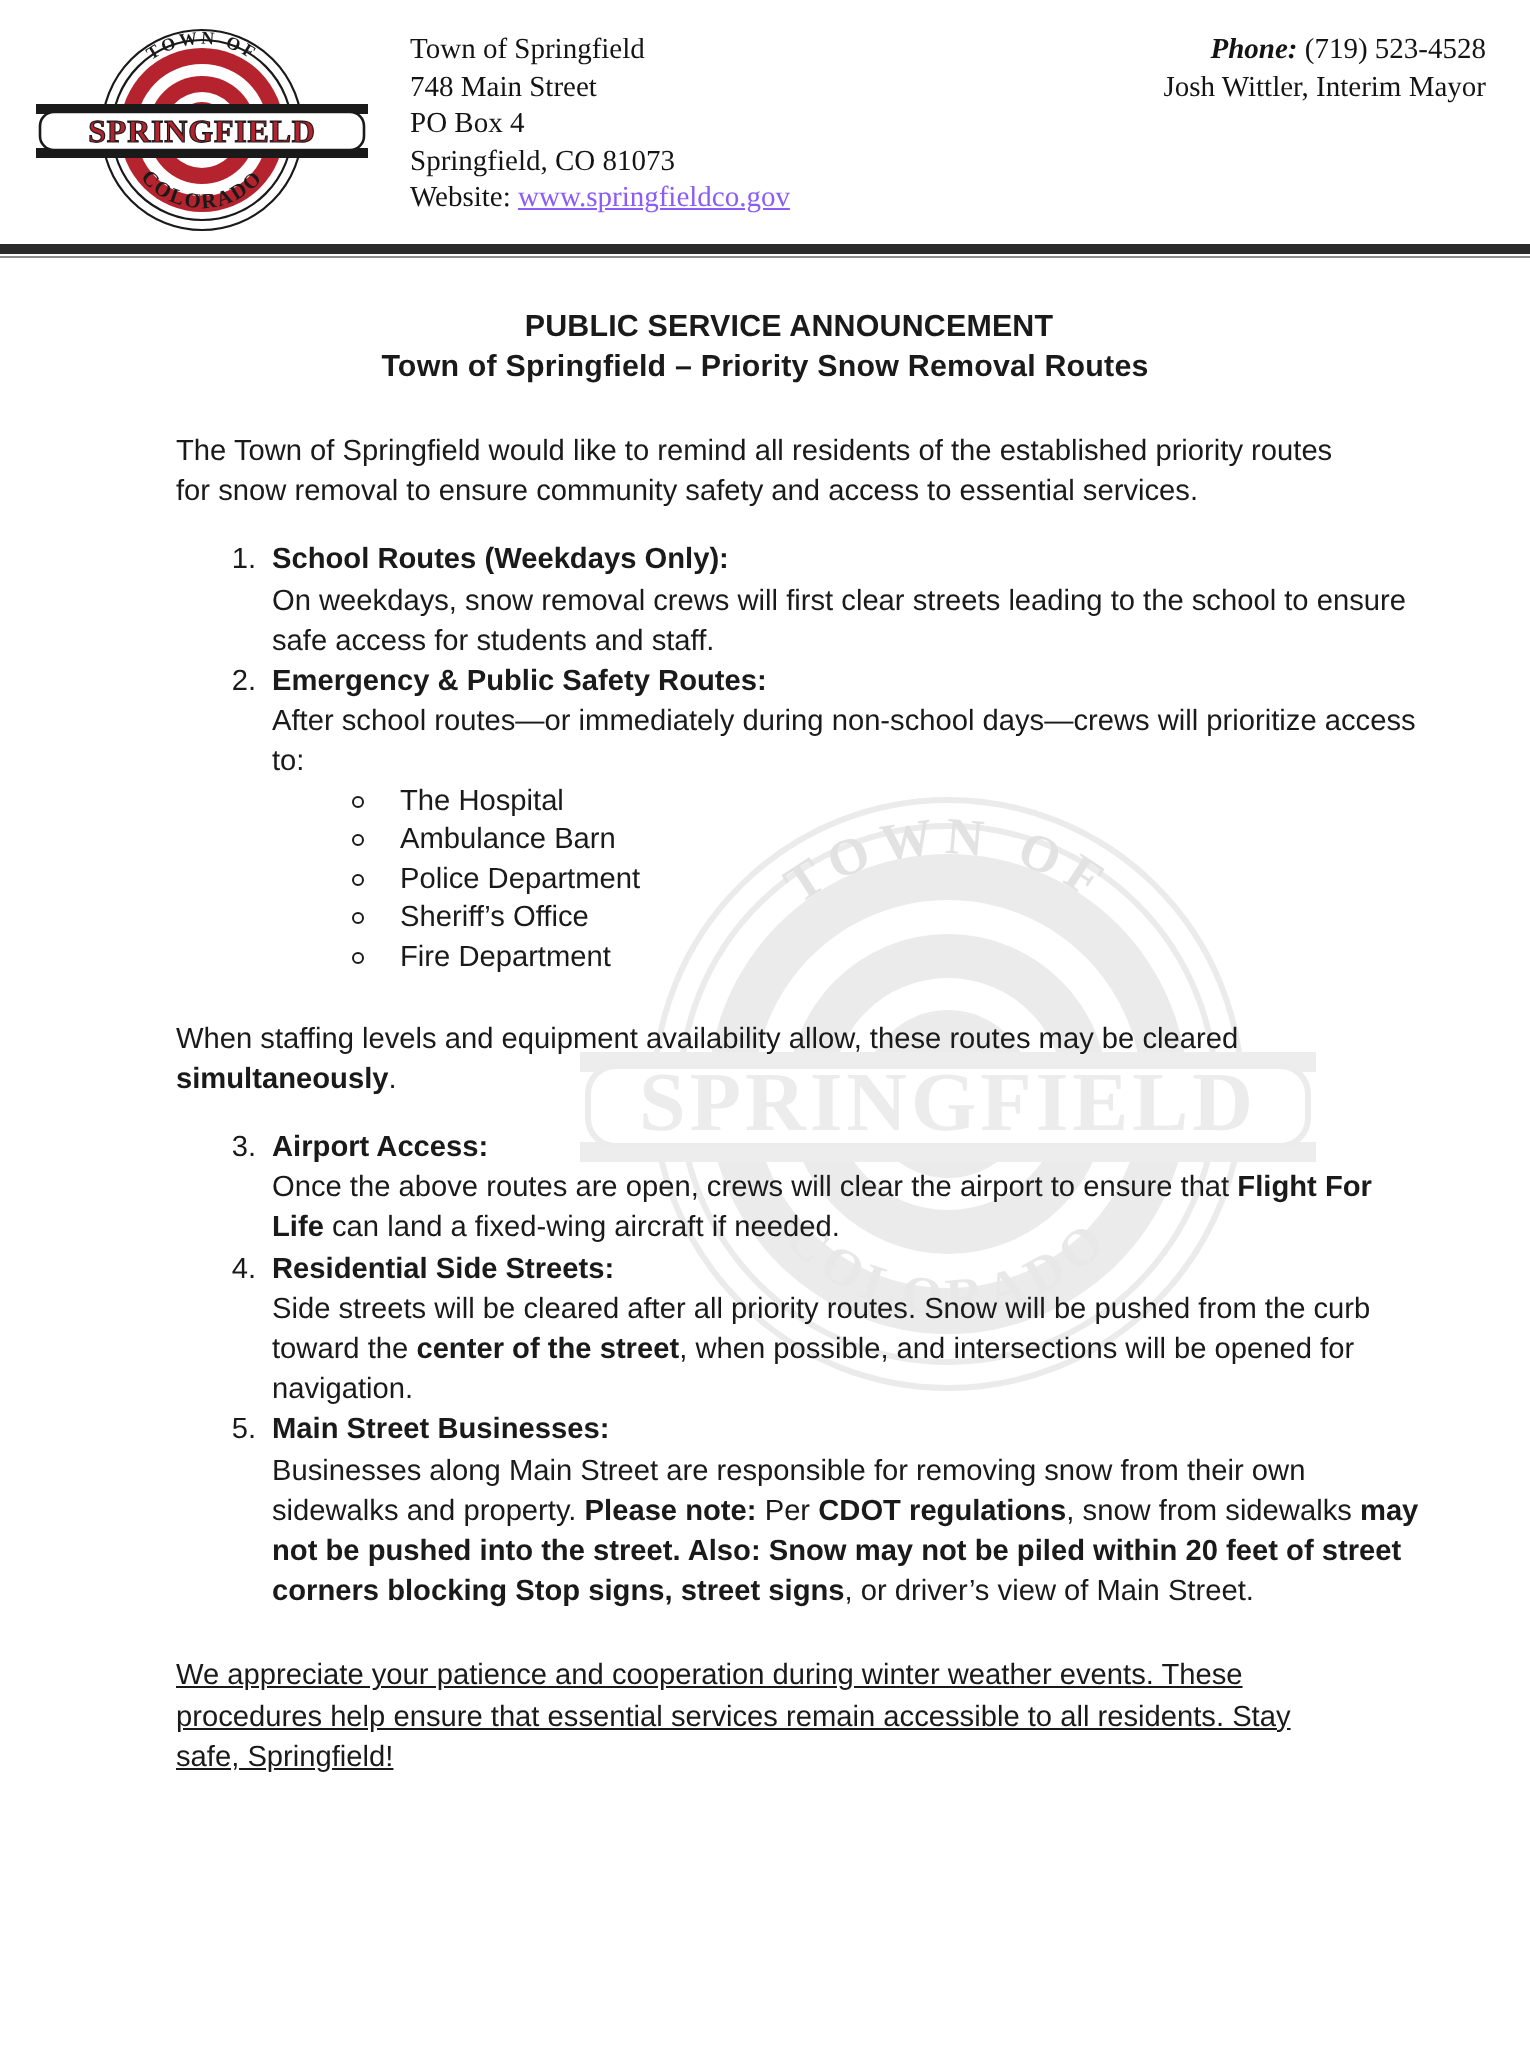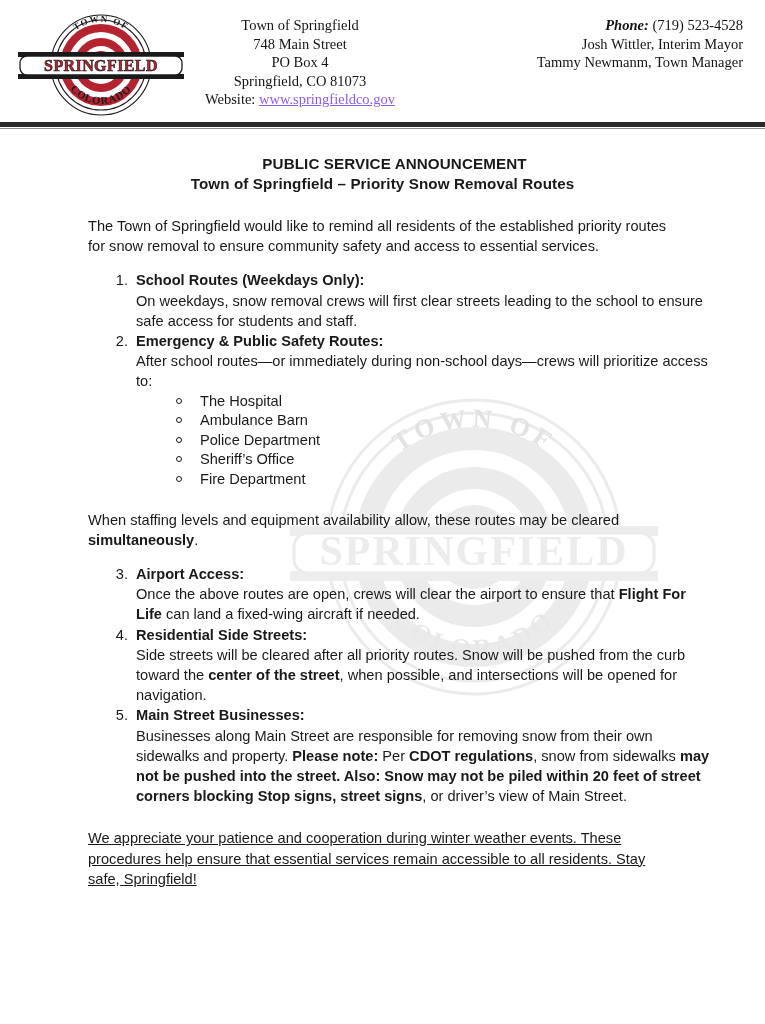--- a/index.html
+++ b/index.html
@@ -33,21 +33,21 @@
 
   .addr-block {
     position: absolute;
     left: 205px;
     top: 16px;
     font-family: "Liberation Serif", serif;
     font-size: 14.5px;
     line-height: 18.6px;
     color: #141414;
   }
-  .addr-line { white-space: nowrap; text-align: center; }
+  .addr-line { white-space: nowrap; }
   .addr-link {
     color: #8b5cf6;
     text-decoration: underline;
   }
 
   .contact-block {
     position: absolute;
     right: 22px;
     top: 16px;
     text-align: right;
@@ -243,21 +243,20 @@
     <div class="addr-line">Town of Springfield</div>
     <div class="addr-line">748 Main Street</div>
     <div class="addr-line">PO Box 4</div>
     <div class="addr-line">Springfield, CO 81073</div>
     <div class="addr-line"><span>Website:</span> <a class="addr-link" href="#">www.springfieldco.gov</a></div>
   </div>
 
   <div class="contact-block">
     <div class="contact-line"><span class="contact-label">Phone:</span> <span>(719) 523-4528</span></div>
     <div class="contact-line">Josh Wittler, Interim Mayor</div>
-    <div class="contact-line">Tammy Newmanm, Town Manager</div>
   </div>
 
   <div class="header-rule"></div>
   <div class="header-rule-thin"></div>
 </div>
 
 <div class="doc-body">
 
   <div class="title-block">
     <span class="title-line1">PUBLIC SERVICE ANNOUNCEMENT</span>

